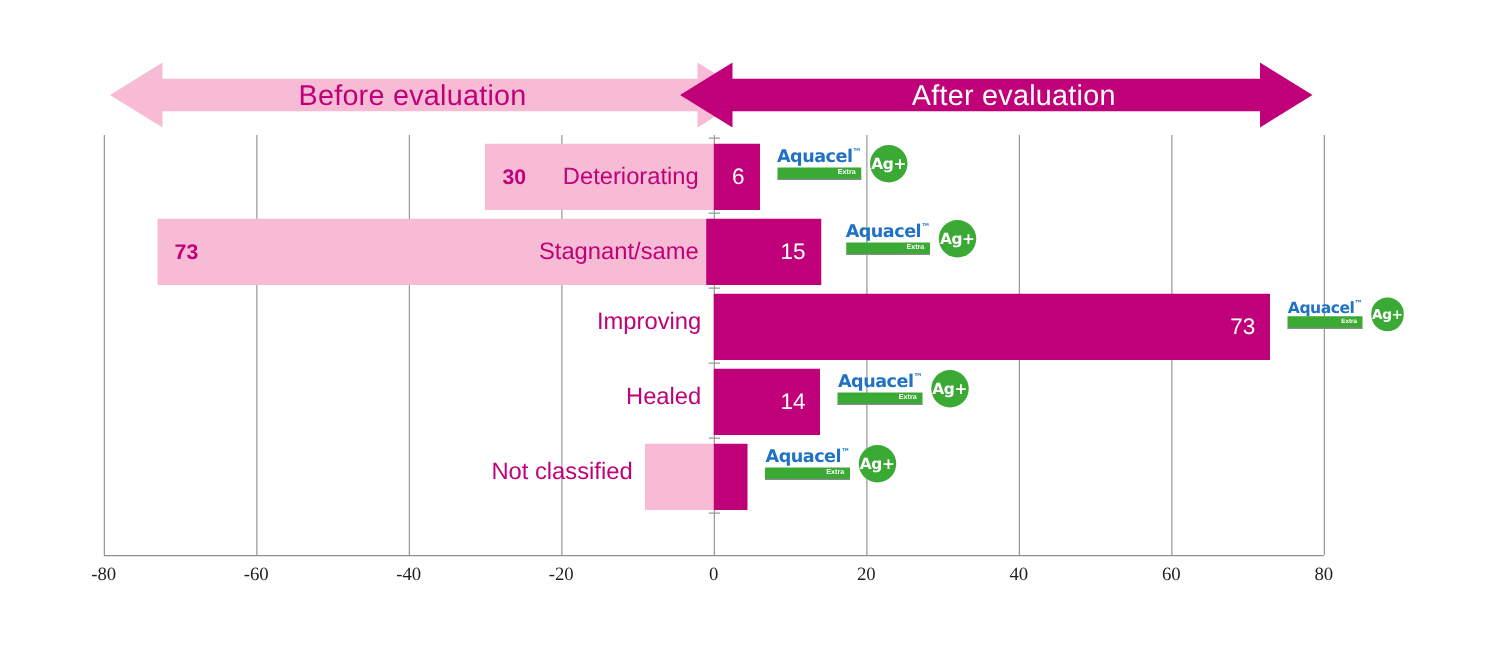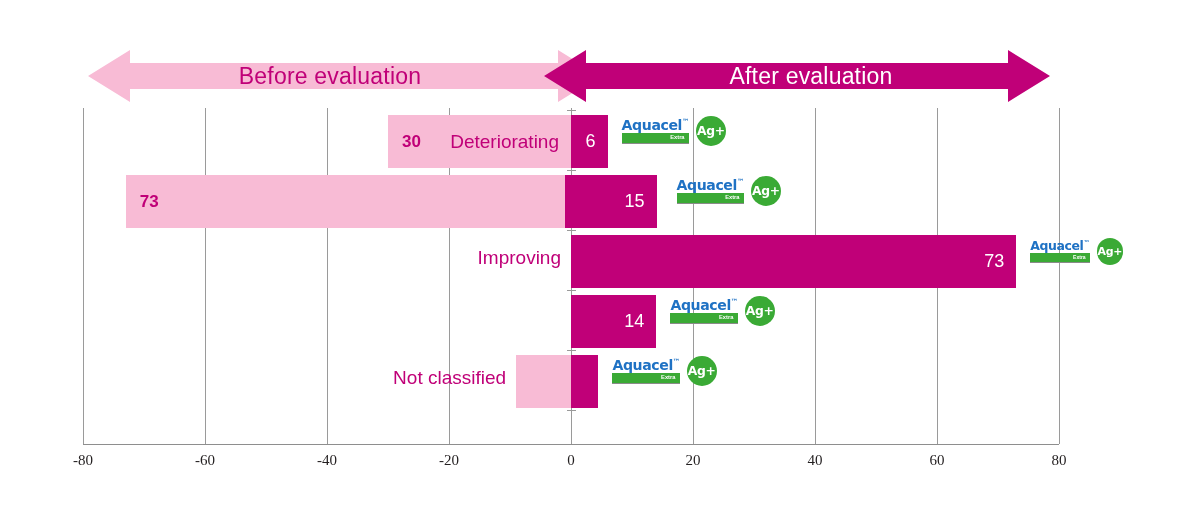--- a/index.html
+++ b/index.html
@@ -146,20 +146,21 @@
             <div class="logo-word">
               <div class="logo-text" style="font-size: 14.08px;">Aquacel<span class="logo-tm">™</span></div>
               <div class="logo-bar" style="font-size: 5.72px; padding: 1.936px 4.4px 1.936px 0px; margin-top: 1.32px;">Extra</div>
             </div>
             <div class="ag-circle" style="width: 29.92px; height: 29.92px; font-size: 12.32px;">Ag+</div>
           </div>
         </div>
         <div class="row" style="top: 60px;">
           <div class="bar bar-pink" style="left: 125.7px; width: 445.3px;">
             <span class="val-left">73</span>
+            <span class="cat-label">Stagnant/same</span>
           </div>
           <div class="bar bar-mag" style="left: 540px; width: 91.5px; margin-left: 25px;">
             <span class="val-right">15</span>
           </div>
           <div class="logo" style="left: 676.5px; top: 8px;">
             <div class="logo-word">
               <div class="logo-text" style="font-size: 14.08px;">Aquacel<span class="logo-tm">™</span></div>
               <div class="logo-bar" style="font-size: 5.72px; padding: 1.936px 4.4px 1.936px 0px; margin-top: 1.32px;">Extra</div>
             </div>
             <div class="ag-circle" style="width: 29.92px; height: 29.92px; font-size: 12.32px;">Ag+</div>
@@ -172,20 +173,21 @@
           </div>
           <div class="logo" style="left: 1030.3px; top: 10px;">
             <div class="logo-word">
               <div class="logo-text" style="font-size: 12.48px;">Aquacel<span class="logo-tm">™</span></div>
               <div class="logo-bar" style="font-size: 5.07px; padding: 1.716px 3.9px 1.716px 0px; margin-top: 1.17px;">Extra</div>
             </div>
             <div class="ag-circle" style="width: 26.52px; height: 26.52px; font-size: 10.92px;">Ag+</div>
           </div>
         </div>
         <div class="row" style="top: 180px;">
+          <div class="cat-label outside" style="position: absolute; top: 7px; height: 46px; display: flex; align-items: center; right: 637px;">Healed</div>
           <div class="bar bar-mag" style="left: 571px; width: 85.4px; text-align: center;">
             <span class="val-right">14</span>
           </div>
           <div class="logo" style="left: 670.4px; top: 8px;">
             <div class="logo-word">
               <div class="logo-text" style="font-size: 14.08px;">Aquacel<span class="logo-tm">™</span></div>
               <div class="logo-bar" style="font-size: 5.72px; padding: 1.936px 4.4px 1.936px 0px; margin-top: 1.32px;">Extra</div>
             </div>
             <div class="ag-circle" style="width: 29.92px; height: 29.92px; font-size: 12.32px;">Ag+</div>
           </div>

